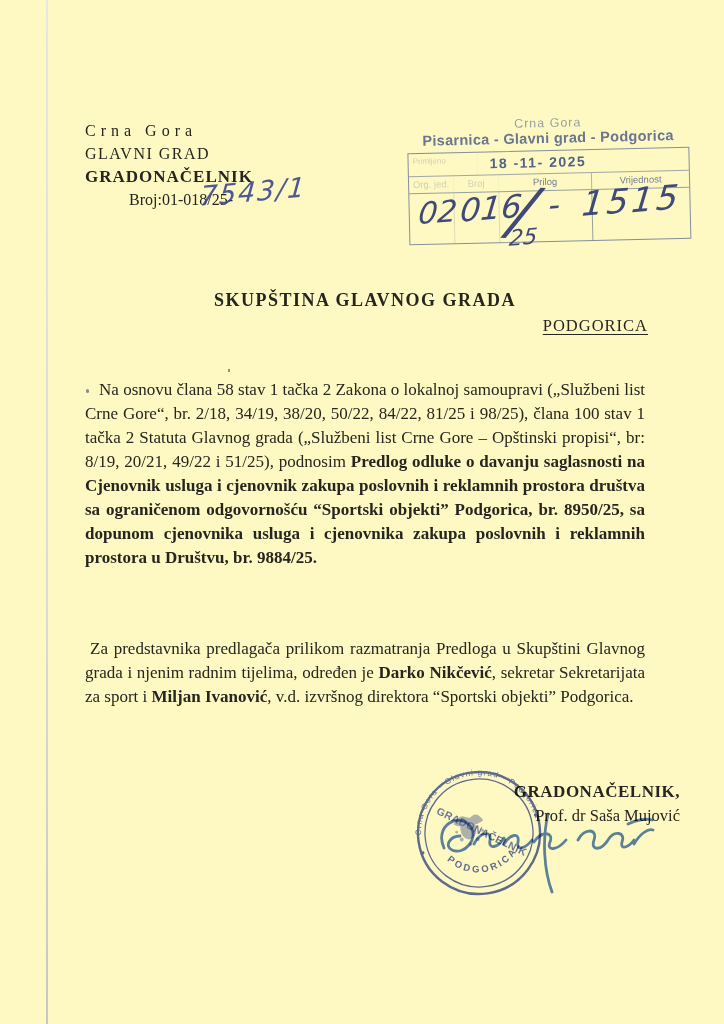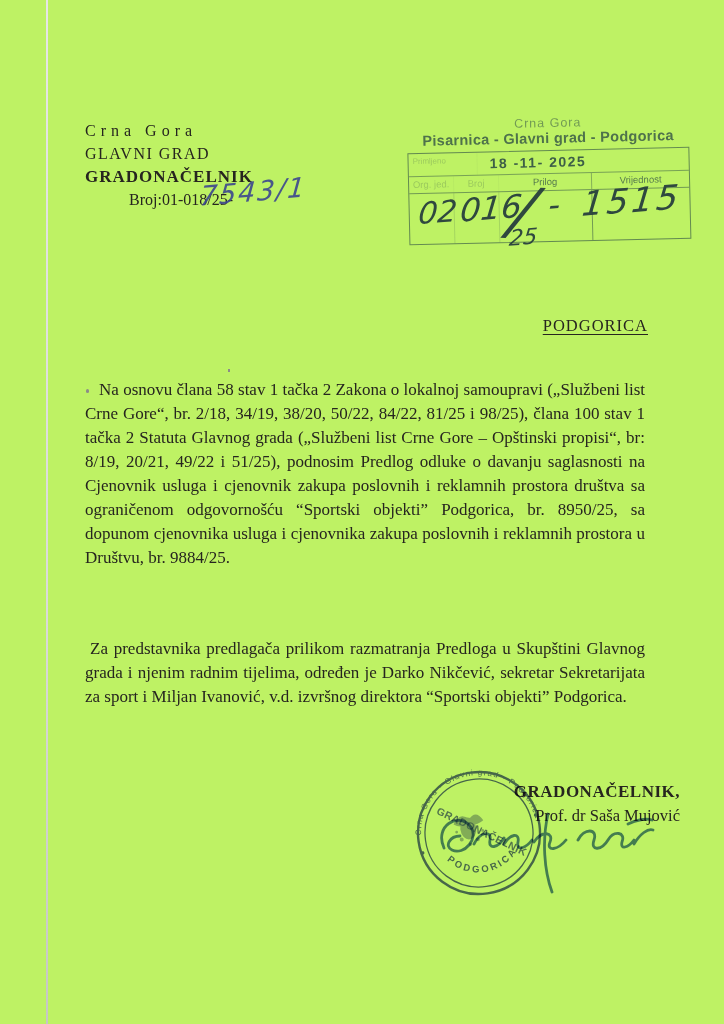--- a/index.html
+++ b/index.html
@@ -1,18 +1,18 @@
 <!DOCTYPE html>
 <html><head>
 <meta charset="utf-8">
 <style>
   html,body { margin:0; padding:0; background:#ffffff; }
   .page {
     position:relative; width:724px; height:1024px; overflow:hidden;
-    background:#bef264; color:#26251f;
+    background:#fef9c3; color:#26251f;
     font-family:"Liberation Serif", serif;
   }
   .scan-edge {
     position:absolute; left:46px; top:0; width:2px; height:1024px;
     background:linear-gradient(180deg,#e6e6e6 0%,#dadada 60%,#c6c6c6 100%);
   }
   
   .letterhead { position:absolute; left:85px; top:119px; font-size:16px; line-height:23px; white-space:nowrap; }
   .lh-country { letter-spacing:5px; }
   .lh-city { letter-spacing:1.5px; }
@@ -65,21 +65,21 @@
     position:absolute; left:85px; top:316px; width:563px; text-align:right;
     font-size:16.5px; letter-spacing:1px; text-decoration:underline; text-underline-offset:3px;
   }
   
   .p1, .p2 {
     position:absolute; left:85px; width:560px; margin:0;
     font-size:17px; text-align:justify;
   }
   .p1 { top:378px; line-height:24px; text-indent:14px; }
   .p2 { top:637px; line-height:24px; text-indent:5px; }
-  .b { font-weight:normal; }
+  .b { font-weight:bold; }
   
   .sigblock { position:absolute; left:428px; top:782px; width:252px; text-align:right; }
   .sig-role { font-weight:bold; font-size:17px; letter-spacing:.5px; }
   .sig-name { font-size:16.5px; margin-top:4px; }
   .round-stamp { position:absolute; left:411px; top:765px; mix-blend-mode:multiply; opacity:.85; transform:rotate(-8deg); }
   .rs-ring { fill:none; stroke:#4152ad; }
   .rs-ttext { fill:#4152ad; font-family:"Liberation Sans", sans-serif; }
   .signature-svg { position:absolute; left:430px; top:800px; mix-blend-mode:multiply; }
   .sig-path { fill:none; stroke:#4d79c4; stroke-width:2.8; stroke-linecap:round; stroke-linejoin:round; opacity:.92; }
   
@@ -126,20 +126,21 @@
     <div class="rs-hw">
       <span class="hw-a">02</span>
       <span class="hw-b">016</span>
       <span class="hw-slash">/</span>
       <span class="hw-c">25</span>
       <span class="hw-d">-</span>
       <span class="hw-e">1515</span>
     </div>
   </div>
 
+  <div class="title-assembly">SKUPŠTINA GLAVNOG GRADA</div>
   <div class="title-city">PODGORICA</div>
 
   <p class="p1"><span>Na osnovu člana 58 stav 1 tačka 2 Zakona o lokalnoj samoupravi („Službeni list  Crne Gore“, br. 2/18, 34/19, 38/20, 50/22, 84/22, 81/25 i 98/25), člana 100 stav 1 tačka 2 Statuta Glavnog grada („Službeni list Crne Gore – Opštinski propisi“, br: 8/19, 20/21, 49/22 i 51/25), podnosim </span><span class="b">Predlog odluke o davanju saglasnosti na Cjenovnik usluga i cjenovnik zakupa poslovnih i reklamnih prostora društva sa ograničenom odgovornošću “Sportski objekti” Podgorica, br. 8950/25, sa dopunom  cjenovnika usluga i cjenovnika zakupa poslovnih i reklamnih prostora u Društvu, br. 9884/25.</span></p>
 
   <p class="p2"><span>Za predstavnika predlagača prilikom razmatranja Predloga u Skupštini Glavnog grada i njenim radnim tijelima, određen je </span><span class="b">Darko Nikčević</span><span>, sekretar Sekretarijata za sport i </span><span class="b">Miljan Ivanović</span><span>, v.d. izvršnog direktora “Sportski objekti” Podgorica.</span></p>
 
   <div class="sigblock">
     <div class="sig-role">GRADONAČELNIK,</div>
     <div class="sig-name">Prof. dr Saša Mujović</div>
   </div>

